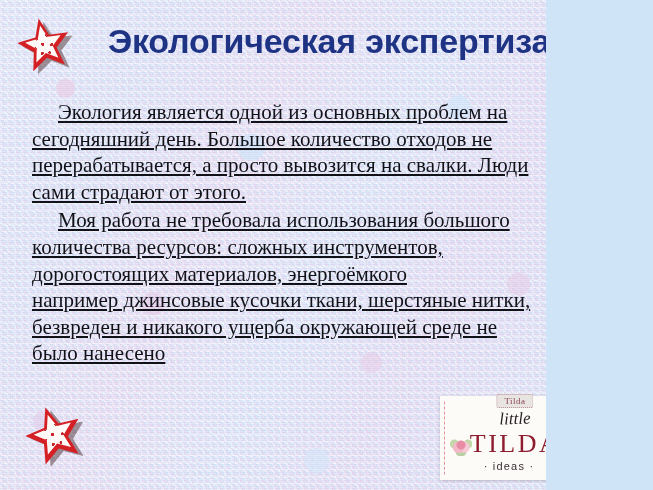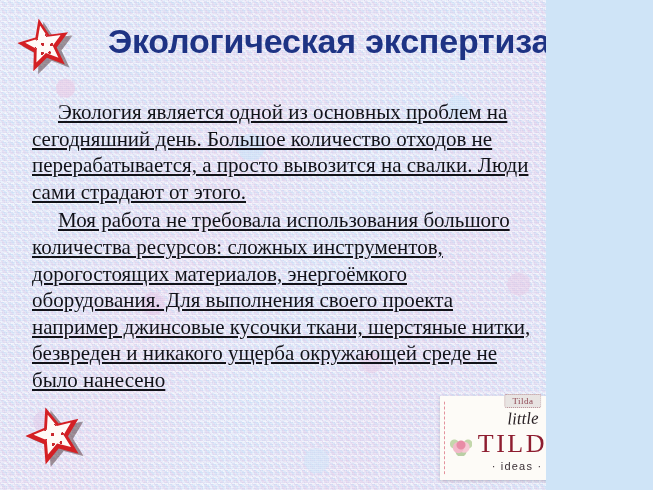--- a/index.html
+++ b/index.html
@@ -87,21 +87,20 @@
   }
   #star-tl{left:18px;top:18px;width:52px;height:52px;transform:rotate(-12deg);}
   #star-tr{left:549px;top:44px;width:50px;height:50px;transform:rotate(14deg);}
   #star-bl{left:26px;top:406px;width:56px;height:56px;transform:rotate(-18deg);}
 
   
   .tilda{
     position:absolute;left:440px;top:396px;width:150px;height:84px;
     background:#fdfbf7;
     box-shadow:0 1px 3px rgba(80,60,70,.25);
-    padding-left:16px;
   }
   .tilda .stitch{
     position:absolute;inset:4px;
     border:1.6px dashed #e3919c;border-radius:2px;
     border-top-color:transparent;border-bottom-color:transparent;
   }
   .tilda .tab{
     position:absolute;left:50%;top:-2px;transform:translateX(-50%);
     background:#e8e4e2;border:1px dotted #b98f96;
     padding:0 7px;font-size:9px;color:#8c4450;
@@ -149,21 +148,20 @@
     <p class="para-1">
       <span class="ln"><span class="indent"></span><span>Экология является одной из основных проблем на</span></span>
       <span class="ln">сегодняшний день. Большое количество отходов не</span>
       <span class="ln">перерабатывается, а просто вывозится на свалки.  Люди</span>
       <span class="ln">сами страдают от этого.</span>
     </p>
     <p class="para-2">
       <span class="ln"><span class="indent"></span><span>Моя работа не требовала использования большого</span></span>
       <span class="ln">количества ресурсов: сложных инструментов,</span>
       <span class="ln">дорогостоящих материалов, энергоёмкого</span>
-      <span class="ln">оборудования. Для выполнения своего проекта</span>
       <span class="ln">например джинсовые кусочки ткани, шерстяные нитки,</span>
       <span class="ln">безвреден и никакого ущерба окружающей среде не</span>
       <span class="ln">было нанесено</span>
     </p>
   </div>
 
   <div class="star" id="star-tl">
     <div class="shadow"></div>
     <div class="outer"></div>
     <div class="inner"></div>

